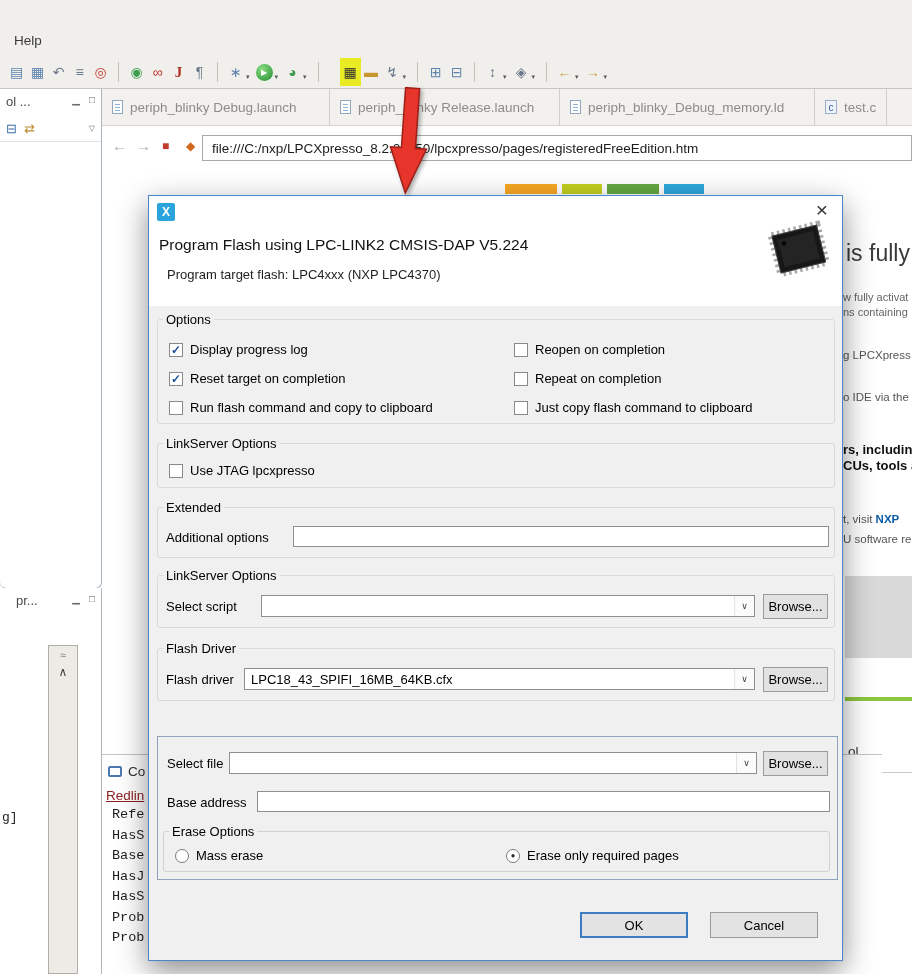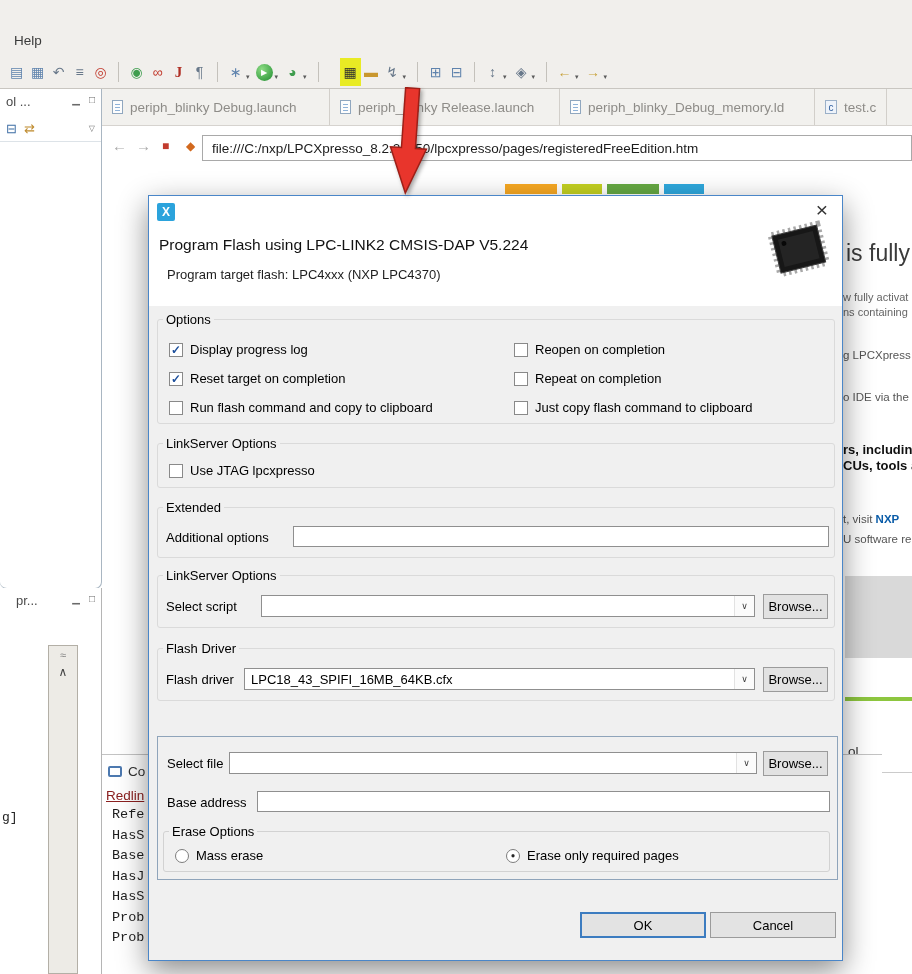--- a/index.html
+++ b/index.html
@@ -77,21 +77,21 @@
        border-left:1px solid #e2e2e2;background:#fbfbfb;}
   .sbtn{position:absolute;width:65px;height:25px;background:#e2e2e2;border:1px solid #9b9b9b;font-size:13px;
        display:flex;align-items:center;justify-content:center;font-family:inherit;}
   .dtabs{position:absolute;left:8px;top:516px;height:25px;display:flex;z-index:2;}
   .dtab-sel{background:linear-gradient(#d9e4f0,#b7c8dc);border:1px solid #8fa4ba;border-bottom:none;padding:0 11px;display:flex;align-items:center;}
   .dtab{background:#efefef;border:1px solid #bcbcbc;border-left:none;border-bottom:none;padding:0 11px;display:flex;align-items:center;color:#1e1e1e;}
   .dtabbody{position:absolute;left:8px;top:540px;width:681px;height:144px;border:1px solid #8fa4ba;background:#f0f0f0;z-index:1;}
   .rrow{position:absolute;display:flex;align-items:center;gap:7px;font-size:13px;white-space:nowrap;z-index:3;}
   .rad{width:14px;height:14px;border:1px solid #7d7d7d;border-radius:50%;background:#fff;display:flex;align-items:center;justify-content:center;flex:none;}
   .rad span{font-size:7.5px;color:#262626;line-height:1;}
-  .pbtn{position:absolute;width:126px;height:26px;background:#e3e3e3;border:1px solid #9b9b9b;font-size:13px;
+  .pbtn{position:absolute;width:108px;height:26px;background:#e3e3e3;border:1px solid #9b9b9b;font-size:13px;
        display:flex;align-items:center;justify-content:center;font-family:inherit;color:#000;}
   #btn-ok{border:2px solid #3c7cc0;}
   .z3{z-index:3;}
 </style>
 </head>
 <body>
 
 <div id="chrome">
   <div id="help">Help</div>
   <div id="toolbar">

